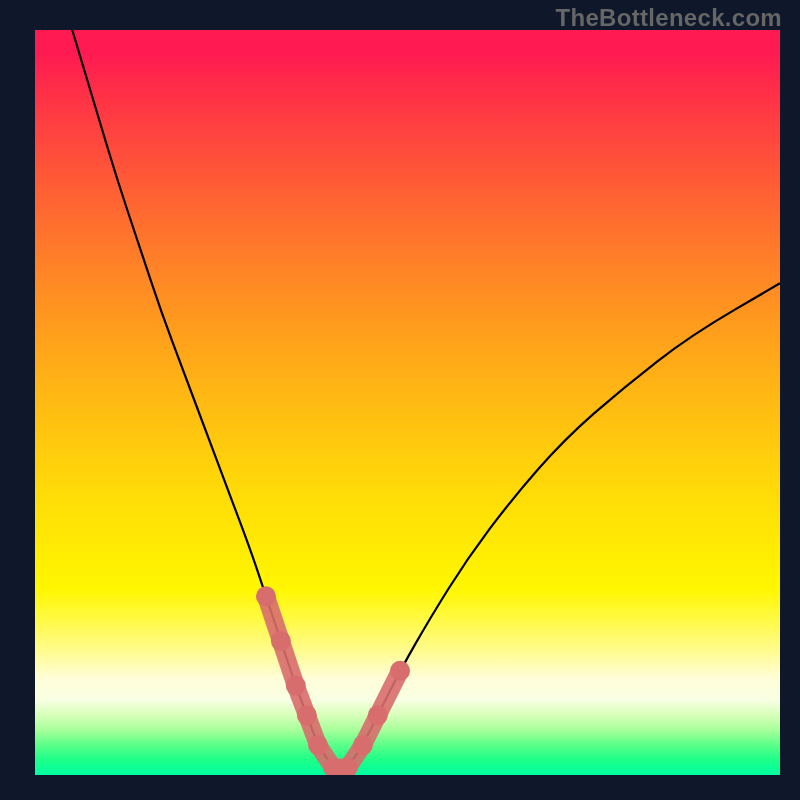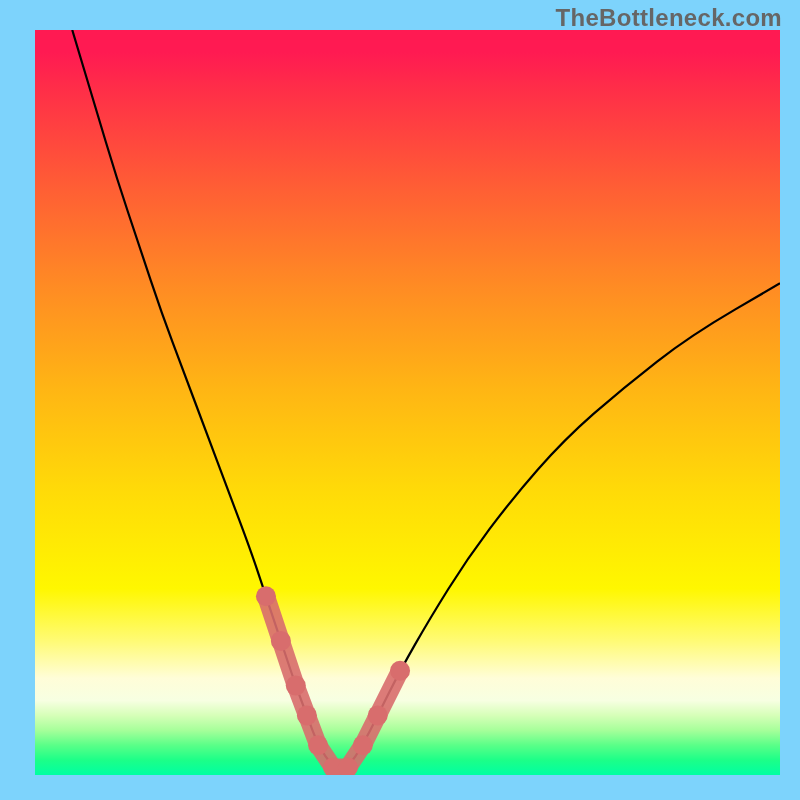--- a/index.html
+++ b/index.html
@@ -9,21 +9,21 @@
     height: 800px;
     background: #000;
     overflow: hidden;
   }
   .frame {
     position: absolute;
     left: 0;
     top: 0;
     width: 800px;
     height: 800px;
-    background: #7dd3fc;
+    background: #0f172a;
   }
   .plot-area {
     position: absolute;
     left: 35px;
     top: 30px;
     width: 745px;
     height: 745px;
     overflow: hidden;
   }
   .gradient {

